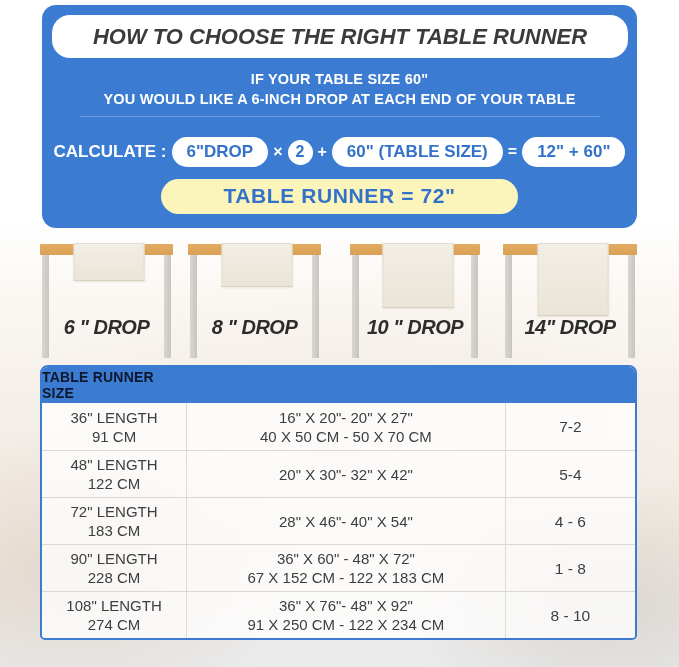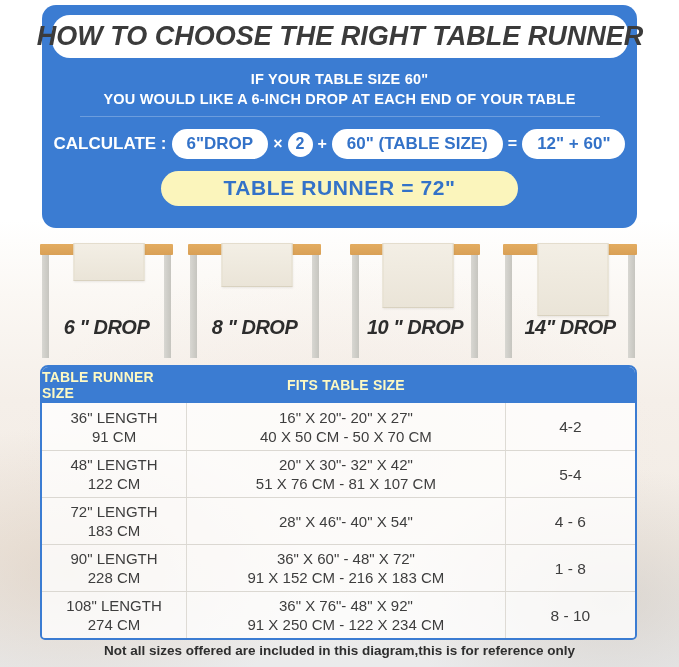--- a/index.html
+++ b/index.html
@@ -27,21 +27,21 @@
     border-radius: 14px;
   }
   .title-box {
     margin: 10px 9px 0 10px;
     height: 43px;
     background: #ffffff;
     border-radius: 18px;
     display: flex; align-items: center; justify-content: center;
   }
   .title-box span {
-    font-size: 27px;
+    font-size: 22px;
     font-weight: bold;
     font-style: italic;
     color: #3b3b3b;
     letter-spacing: 0px;
     white-space: nowrap;
   }
   .subtitle {
     margin-top: 11px;
     text-align: center;
     color: #ffffff;
@@ -49,21 +49,21 @@
     font-size: 14.5px;
     line-height: 20px;
     letter-spacing: 0.2px;
   }
   .panel-divider {
     margin: 7px auto 0;
     width: 520px; height: 1px;
     background: rgba(255,255,255,0.25);
   }
   .calc-row {
-    margin-top: 12px;
+    margin-top: 20px;
     display: flex;
     align-items: center;
     justify-content: center;
     gap: 5px;
     color: #ffffff;
     font-weight: bold;
     font-size: 17px;
     white-space: nowrap;
   }
   .pill {
@@ -153,21 +153,21 @@
     overflow: hidden;
   }
   .thead {
     display: grid;
     grid-template-columns: 24.3% 53.9% 21.8%;
     background: var(--panel_blue, #3b7cd2);
     height: 36px;
   }
   .thead .hcell {
     display: flex; align-items: center; justify-content: center;
-    color: #fef9c3;
+    color: #0f172a;
     font-weight: bold;
     font-size: 14px;
     letter-spacing: 0.2px;
   }
   .trow {
     display: grid;
     grid-template-columns: 24.3% 53.9% 21.8%;
     height: 47px;
     background: rgba(255,255,255,0.78);
   }
@@ -251,43 +251,41 @@
       <div class="leg leg-r"></div>
       <div class="runner"></div>
       <div class="drop-label">14" DROP</div>
     </div>
 
   </div>
 
   <div class="size-table">
     <div class="thead">
       <div class="hcell">TABLE RUNNER SIZE</div>
-      <div class="hcell">FITS TABLE SIZE</div>
     </div>
 
     <div class="trow">
       <div class="cell">
         <div>36" LENGTH</div>
         <div>91 CM</div>
       </div>
       <div class="cell mid">
         <div>16" X 20"- 20" X 27"</div>
         <div>40 X 50 CM - 50 X 70 CM</div>
       </div>
-      <div class="cell persons">4-2</div>
+      <div class="cell persons">7-2</div>
     </div>
 
     <div class="trow">
       <div class="cell">
         <div>48" LENGTH</div>
         <div>122 CM</div>
       </div>
       <div class="cell mid">
         <div>20" X 30"- 32" X 42"</div>
-        <div>51 X 76 CM - 81 X 107 CM</div>
       </div>
       <div class="cell persons">5-4</div>
     </div>
 
     <div class="trow">
       <div class="cell">
         <div>72" LENGTH</div>
         <div>183 CM</div>
       </div>
       <div class="cell mid">
@@ -296,33 +294,32 @@
       <div class="cell persons">4 - 6</div>
     </div>
 
     <div class="trow">
       <div class="cell">
         <div>90" LENGTH</div>
         <div>228 CM</div>
       </div>
       <div class="cell mid">
         <div>36" X 60" - 48" X 72"</div>
-        <div>91 X 152 CM - 216 X 183 CM</div>
+        <div>67 X 152 CM - 122 X 183 CM</div>
       </div>
       <div class="cell persons">1 - 8</div>
     </div>
 
     <div class="trow">
       <div class="cell">
         <div>108" LENGTH</div>
         <div>274 CM</div>
       </div>
       <div class="cell mid">
         <div>36" X 76"- 48" X 92"</div>
         <div>91 X 250 CM - 122 X 234 CM</div>
       </div>
       <div class="cell persons">8 - 10</div>
     </div>
   </div>
 
-  <div class="footnote">Not all sizes offered are included in this diagram,this is for reference only</div>
 
 </div>
 
 </body></html>

